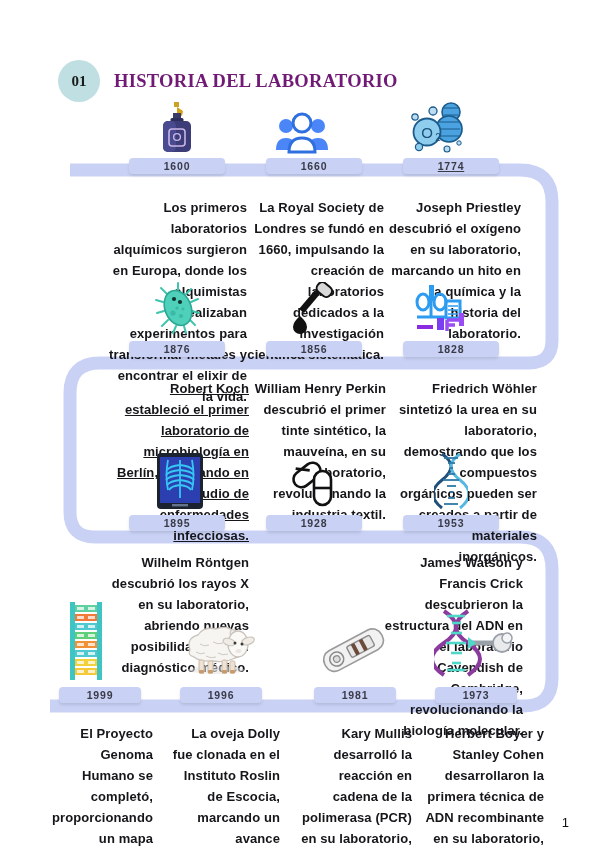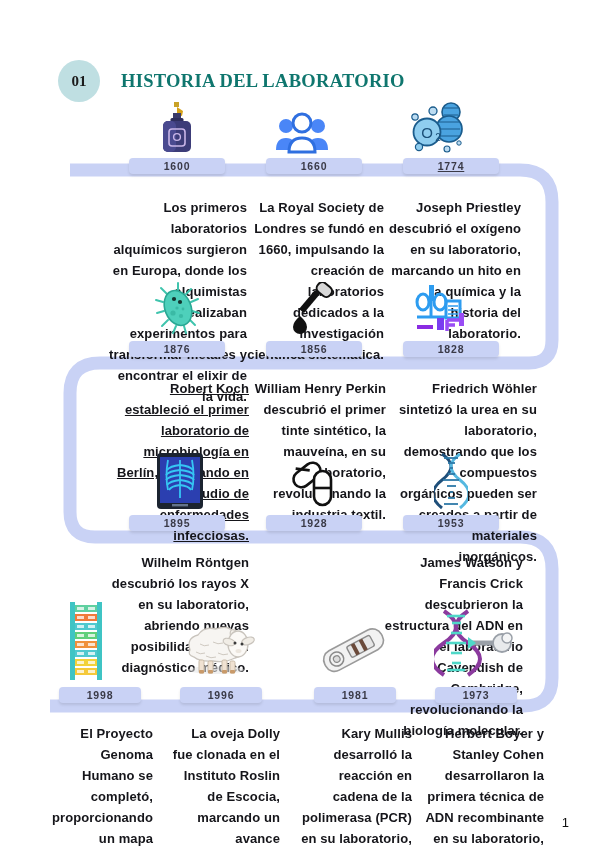--- a/index.html
+++ b/index.html
@@ -4,30 +4,30 @@
 <style>
   html,body{margin:0;padding:0;}
   body{
     width:599px;height:848px;background:#ffffff;
     font-family:"Liberation Sans","DejaVu Sans",sans-serif;
     overflow:hidden;position:relative;
   }
   .page{position:relative;width:599px;height:848px;}
 
   
-  .header{position:absolute;left:58px;top:60px;display:flex;align-items:center;gap:21px;}
+  .header{position:absolute;left:58px;top:60px;display:flex;align-items:center;gap:14px;}
   .num-badge{
     width:42px;height:42px;border-radius:50%;
     background:#bfdfe2;display:flex;align-items:center;justify-content:center;
     font-family:"Liberation Serif","DejaVu Serif",serif;
     font-weight:bold;font-size:15px;color:#1b1b1b;
   }
   .title{
     font-family:"Liberation Serif","DejaVu Serif",serif;
-    font-weight:bold;font-size:18.5px;letter-spacing:.3px;color:#0f766e;
+    font-weight:bold;font-size:18.5px;letter-spacing:.3px;color:#701a75;
     white-space:nowrap;
   }
 
   
   .track{position:absolute;left:0;top:0;width:599px;height:848px;pointer-events:none;}
 
   
   .chip{
     position:absolute;background:#c9d2f5;border-radius:4px;
     height:16px;display:flex;align-items:center;justify-content:center;
@@ -334,21 +334,21 @@
           <path d="M18 56 L27 56"></path>
         <path d="M13 63 L31 63"></path>
       </g>
       <path d="M34 36 L62 36" stroke="#9aa0a8" stroke-width="5"></path>
       <path d="M34 30 L42 36 L34 42 Z" fill="#4fd8c8"></path>
       <circle cx="68" cy="36" r="9" fill="#e8eaec" stroke="#9aa0a8" stroke-width="1.8"></circle>
       <circle cx="73" cy="31" r="5" fill="#f4f5f6" stroke="#9aa0a8" stroke-width="1.5"></circle>
     </svg>
   </div>
 
-  <div class="chip" style="left:59px;top:687px;width:82px;">1998</div>
+  <div class="chip" style="left:59px;top:687px;width:82px;">1999</div>
   <div class="chip" style="left:180px;top:687px;width:82px;">1996</div>
   <div class="chip" style="left:314px;top:687px;width:82px;">1981</div>
   <div class="chip" style="left:435px;top:687px;width:82px;">1973</div>
 
   <div class="blurb" style="left:49px;top:723px;width:104px;">El Proyecto Genoma Humano se completó, proporcionando un mapa completo del ADN humano y transformando la investigación genética.</div>
   <div class="blurb" style="left:168px;top:723px;width:112px;">La oveja Dolly fue clonada en el Instituto Roslin de Escocia, marcando un avance significativo en la biotecnología y la historia del laboratorio.</div>
   <div class="blurb" style="left:300px;top:723px;width:112px;">Kary Mullis desarrolló la reacción en cadena de la polimerasa (PCR) en su laboratorio, facilitando la amplificación de secuencias de ADN..</div>
   <div class="blurb" style="left:418px;top:723px;width:126px;">Herbert Boyer y Stanley Cohen desarrollaron la primera técnica de ADN recombinante en su laboratorio, sentando las bases para la ingeniería genética.</div>
 
   <div class="pagenum">1</div>

